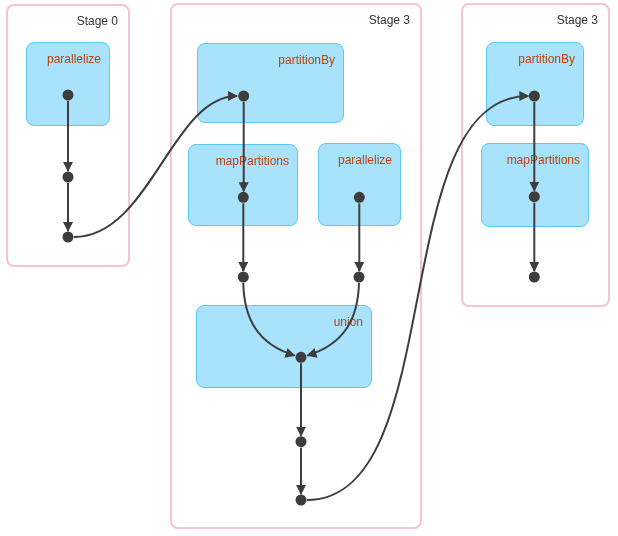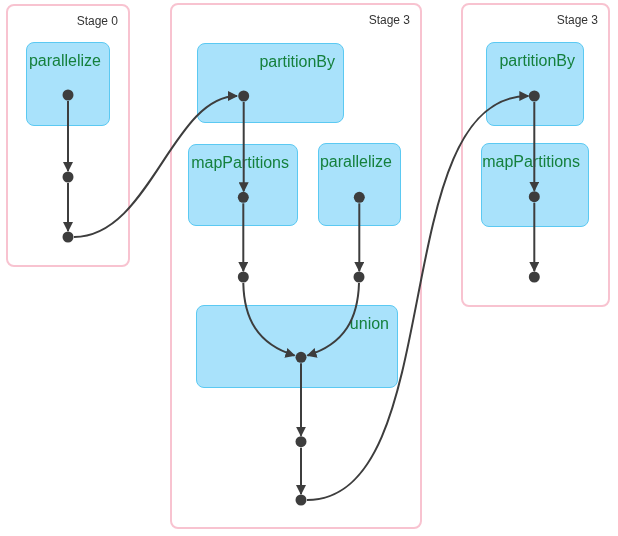--- a/index.html
+++ b/index.html
@@ -13,21 +13,21 @@
   }
   .stage-label{
     position:absolute;top:8px;right:10px;font-size:12px;color:#333333;
     white-space:nowrap;
   }
   .node-box{
     position:absolute;background:#a9e2fb;border:1px solid #5bc9f2;
     border-radius:8px;box-sizing:border-box;
   }
   .node-label{
-    position:absolute;top:9px;right:8px;font-size:16px;color:#15803d;
+    position:absolute;top:9px;right:8px;font-size:12px;color:#c2410c;
     white-space:nowrap;
   }
   #edge-layer{
     position:absolute;left:0;top:0;width:618px;height:536px;
     pointer-events:none;z-index:5;
   }
 </style>
 </head>
 <body>
 
@@ -52,21 +52,21 @@
 </div>
 
 <div class="node-box" style="left:188px;top:144px;width:110px;height:82px;">
   <span class="node-label">mapPartitions</span>
 </div>
 
 <div class="node-box" style="left:318px;top:143px;width:83px;height:83px;">
   <span class="node-label">parallelize</span>
 </div>
 
-<div class="node-box" style="left:196px;top:305px;width:202px;height:83px;">
+<div class="node-box" style="left:196px;top:305px;width:176px;height:83px;">
   <span class="node-label">union</span>
 </div>
 
 <div class="node-box" style="left:486px;top:42px;width:98px;height:84px;">
   <span class="node-label">partitionBy</span>
 </div>
 
 <div class="node-box" style="left:481px;top:143px;width:108px;height:84px;">
   <span class="node-label">mapPartitions</span>
 </div>

